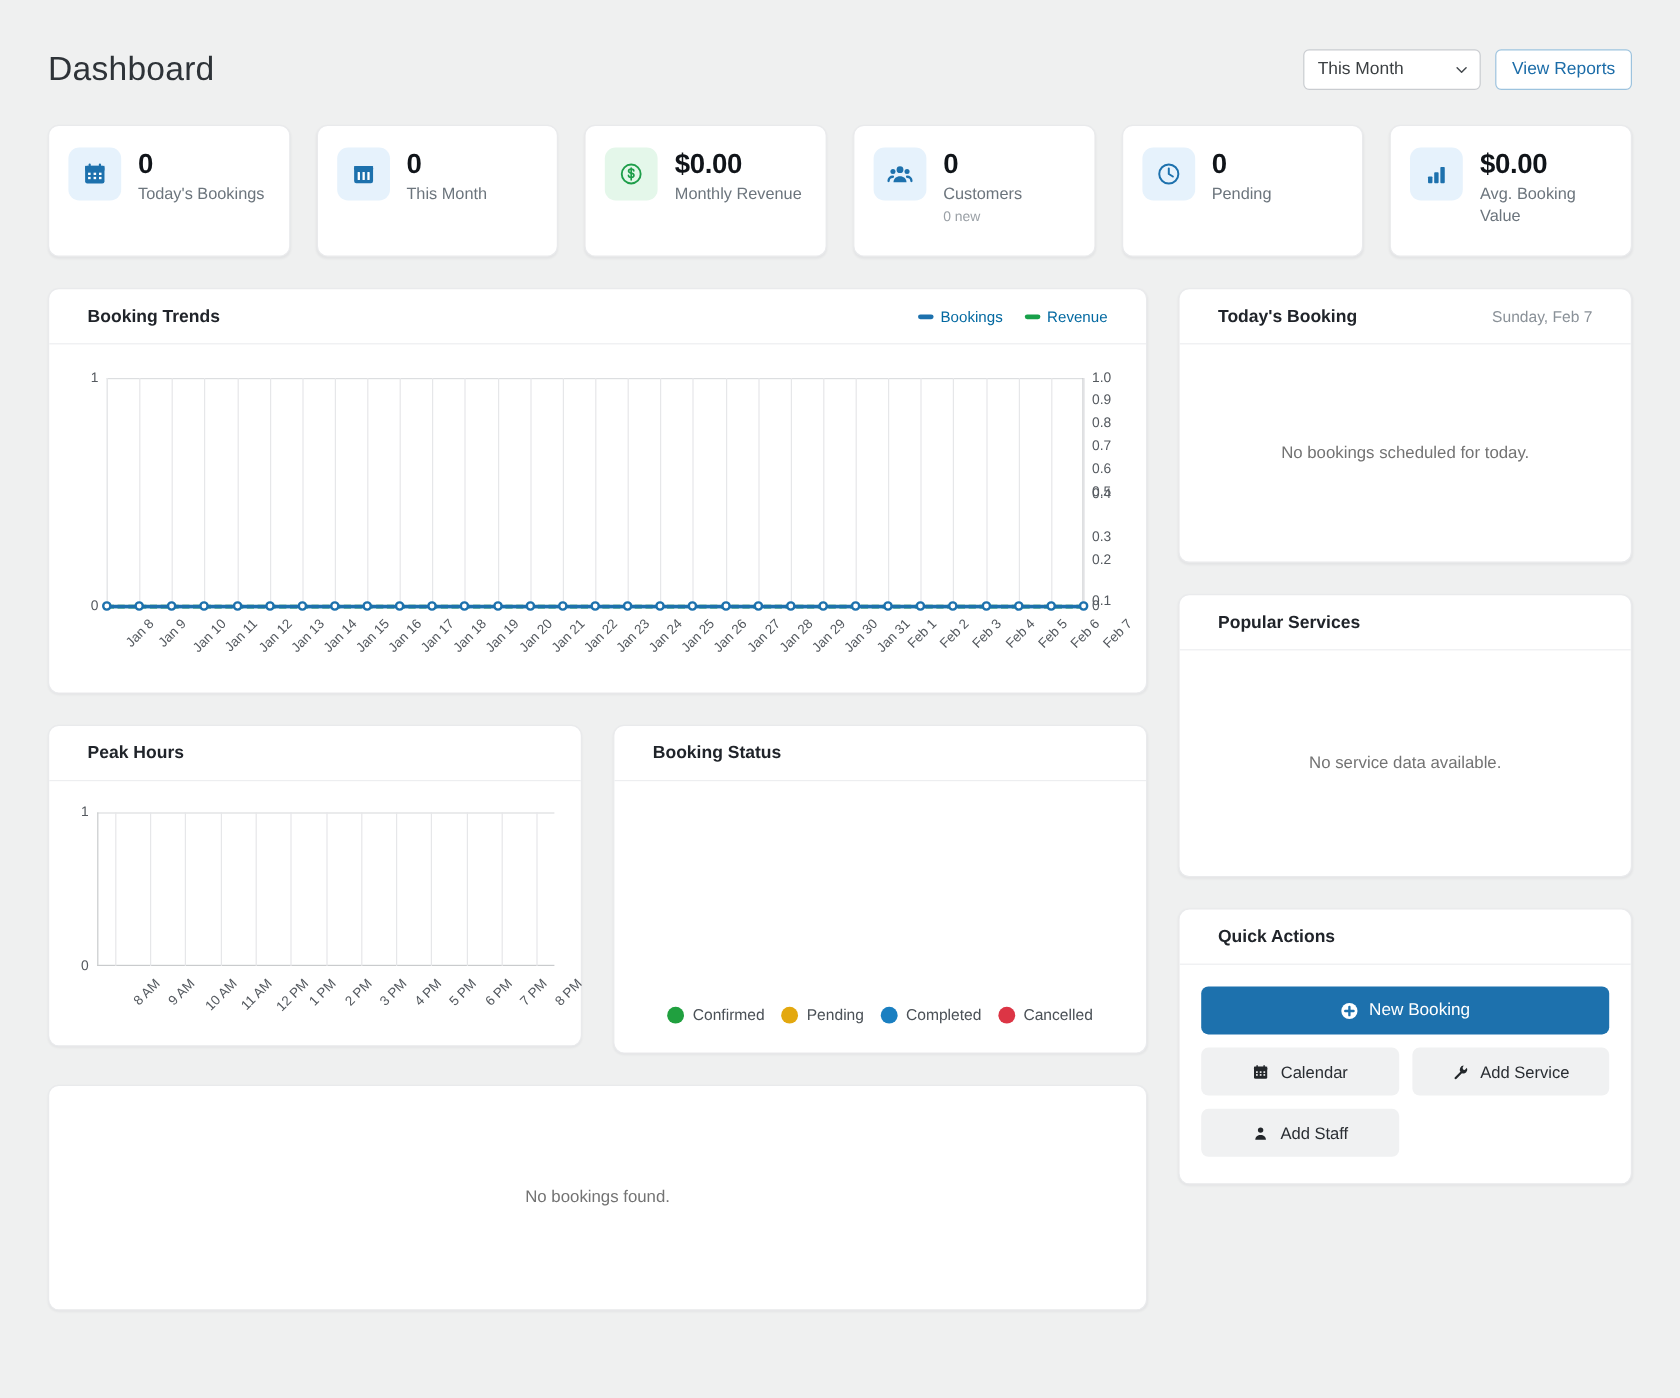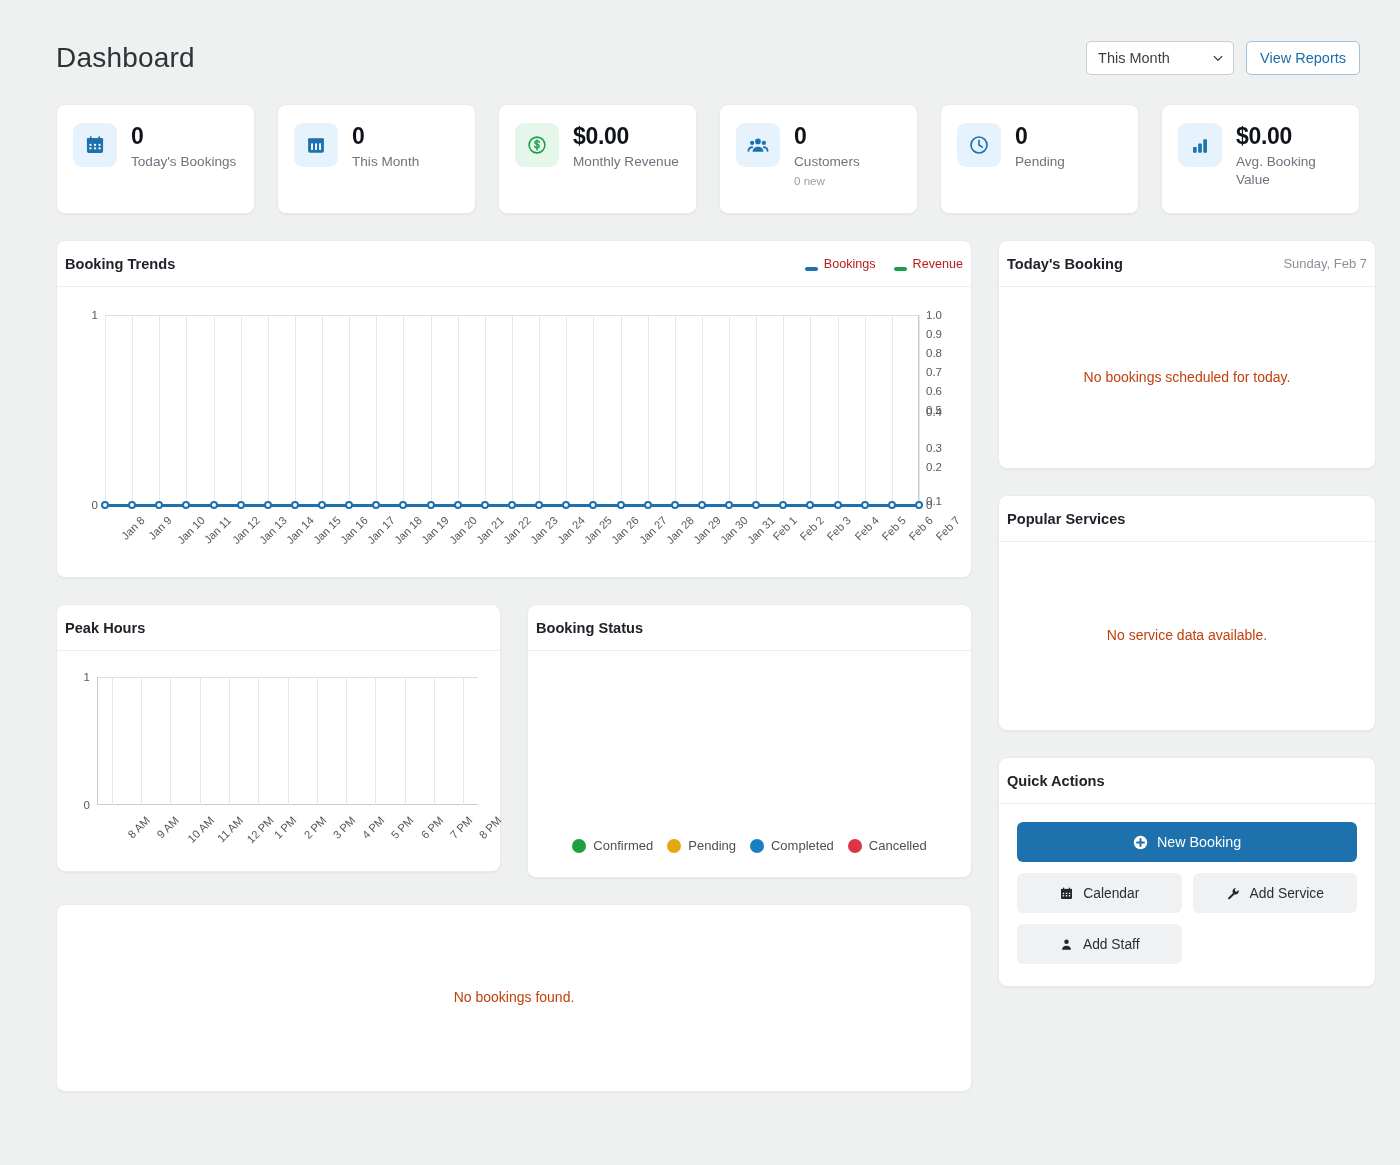--- a/index.html
+++ b/index.html
@@ -4,21 +4,21 @@
 <style>
   * { box-sizing: border-box; }
   html, body { margin: 0; padding: 0; }
   body {
     width: 1400px; height: 1165px;
     background: #eff0f0;
     font-family: "Liberation Sans", sans-serif;
     color: #212529;
     overflow: hidden;
   }
-  .page { padding: 30px 40px 0 40px; margin-left: 16px; }
+  .page { padding: 30px 40px 0 40px; }
 
   
   .pagehead {
     display: flex; align-items: center; justify-content: space-between;
     height: 56px; margin-bottom: 18px;
   }
   .page-title { font-size: 28px; font-weight: 300; color: #2e3338; letter-spacing: .2px; }
   .head-ctrl { display: flex; align-items: center; gap: 12px; }
   .select-wrap { position: relative; }
   select.period {
@@ -66,32 +66,32 @@
   .col-left { width: 916px; flex: 0 0 916px; }
   .col-right { width: 378px; flex: 0 0 378px; }
 
   .card {
     background: #fff; border-radius: 9px;
     border: 1px solid #e9eaec;
     box-shadow: 0 1px 2px rgba(16,24,40,.05);
     margin-bottom: 26px;
   }
   .card-head {
-    height: 46px; padding: 0 8px;
+    height: 46px; padding: 0 32px;
     display: flex; align-items: center; justify-content: space-between;
     border-bottom: 1px solid #edeef0;
   }
   .card-title { font-size: 14.6px; font-weight: 700; color: #20242a; }
   .card-note { font-size: 13px; color: #8a9198; }
   .link-all { font-size: 13.4px; color: #2a80c0; text-decoration: none; cursor: pointer; }
   .card-body { padding: 18px 20px 20px 20px; }
 
   
   .legend-inline { display: flex; align-items: center; gap: 18px; }
-  .lg-item { display: flex; align-items: flex-end; gap: 6px; font-size: 12.6px; color: #b91c1c; }
+  .lg-item { display: flex; align-items: center; gap: 6px; font-size: 12.6px; color: #0369a1; }
   .lg-bar { width: 13px; height: 4px; border-radius: 2px; display: inline-block; }
 
   
   .chart { position: relative; }
   #trends-chart { height: 252px; }
   .plot { position: absolute; }
   .axlabel { position: absolute; font-size: 11.5px; color: #54595f; white-space: nowrap; }
   .ytick-l { right: 100%; margin-right: 7px; transform: translateY(-50%); }
   .ytick-r { left: 100%; margin-left: 7px; transform: translateY(-50%); }
   .xtick {
@@ -108,21 +108,21 @@
   .series-line { position: absolute; left: 0; right: 0; }
   .marker {
     position: absolute; width: 8px; height: 8px; border-radius: 50%;
     background: #fff; transform: translate(-50%, -50%);
   }
   #peak-chart { height: 150px; }
 
   
   .empty {
     display: flex; align-items: center; justify-content: center;
-    font-size: 14px; color: #c2410c; text-align: center;
+    font-size: 14px; color: #737373; text-align: center;
   }
   .empty-sched { height: 143px; }
   .empty-serv { height: 150px; }
   .empty-recent { height: 148px; }
 
   
   .status-body { padding: 18px 20px 20px; height: 226px; display: flex; flex-direction: column; }
   .status-plot { flex: 1 1 auto; }
   .status-legend { display: flex; align-items: center; justify-content: center; gap: 14px; padding-bottom: 4px; }
   .sl-item { display: flex; align-items: center; gap: 7px; font-size: 13px; color: #4b5157; }

